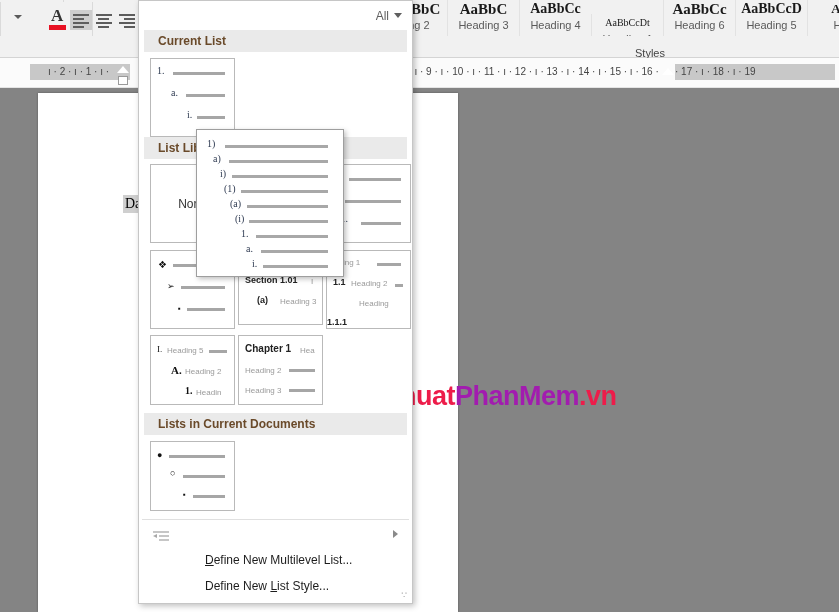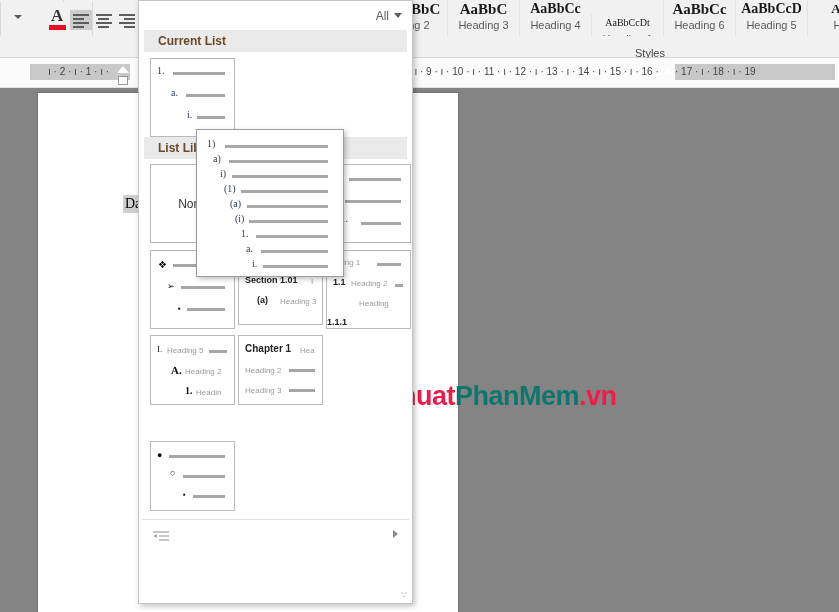--- a/index.html
+++ b/index.html
@@ -202,21 +202,21 @@
     letter-spacing: 0px;
   }
 
   
   .watermark {
     position: absolute; left: 336px; top: 381px;
     font-family: "Liberation Sans", sans-serif; font-weight: bold;
     font-size: 27px; letter-spacing: -0.5px; white-space: nowrap;
   }
   .wm-red { color: #ed1c4a; }
-  .wm-blue { color: #0f766e; }
+  .wm-blue { color: #a21caf; }
 </style>
 </head>
 <body>
 
 <div id="app">
 
   <div class="ribbon">
 
     <div class="grp-divider" style="left:0px; top:2px; height:46px;"></div>
 
@@ -385,20 +385,21 @@
     </div>
     <div class="tile" style="left:99px; top:334px; width:85px; height:70px;">
       <span class="hdb" style="left:6px; top:7px; font-size:10px;text-align:right;">Chapter 1</span>
       <span class="hd" style="left:61px; top:10px;">Hea</span>
       <span class="hd" style="left:6px; top:30px;">Heading 2</span>
       <span class="ln" style="left:50px; top:33px; width:26px;"></span>
       <span class="hd" style="left:6px; top:50px;">Heading 3</span>
       <span class="ln" style="left:50px; top:53px; width:26px;"></span>
     </div>
 
+    <div class="section-header" style="top:412px;">Lists in Current Documents</div>
 
     <div class="tile" style="left:11px; top:440px; width:85px; height:70px;">
       <span class="bul" style="left:6px; top:9px; font-size:9px;">●</span>
       <span class="ln" style="left:18px; top:13px; width:56px;"></span>
       <span class="bul" style="left:19px; top:27px; font-size:9px;">○</span>
       <span class="ln" style="left:32px; top:33px; width:42px;"></span>
       <span class="bul" style="left:32px; top:48px; font-size:8px;">▪</span>
       <span class="ln" style="left:42px; top:53px; width:32px;"></span>
     </div>
 
@@ -407,21 +408,27 @@
     <div class="menu-item disabled" style="top:520px;">
       <span class="micon">
         <svg width="16" height="14" viewBox="0 0 16 14">
           <path d="M0 2 H16 M6 6 H16 M6 10 H16" stroke="#b4b4b4" stroke-width="1.4" fill="none"></path>
           <path d="M4 8 L0 6 L4 4 Z" fill="#a8a8a8"></path>
         </svg>
       </span>
       <span class="arrow"></span>
     </div>
 
-
+    <div class="menu-item" style="top:546px;">
+      <span class="mtext"><span class="u">D</span>efine New Multilevel List...</span>
+    </div>
+
+    <div class="menu-item" style="top:572px;">
+      <span class="mtext">Define New <span class="u">L</span>ist Style...</span>
+    </div>
 
     <div class="grip">∵</div>
   </div>
 
   <div class="preview-pop">
     <span class="lvl" style="left:10px; top:8px;">1)</span>
     <span class="ln" style="left:28px; top:15px; width:103px;"></span>
 
     <span class="lvl" style="left:16px; top:23px;">a)</span>
     <span class="ln" style="left:32px; top:30px; width:99px;"></span>

